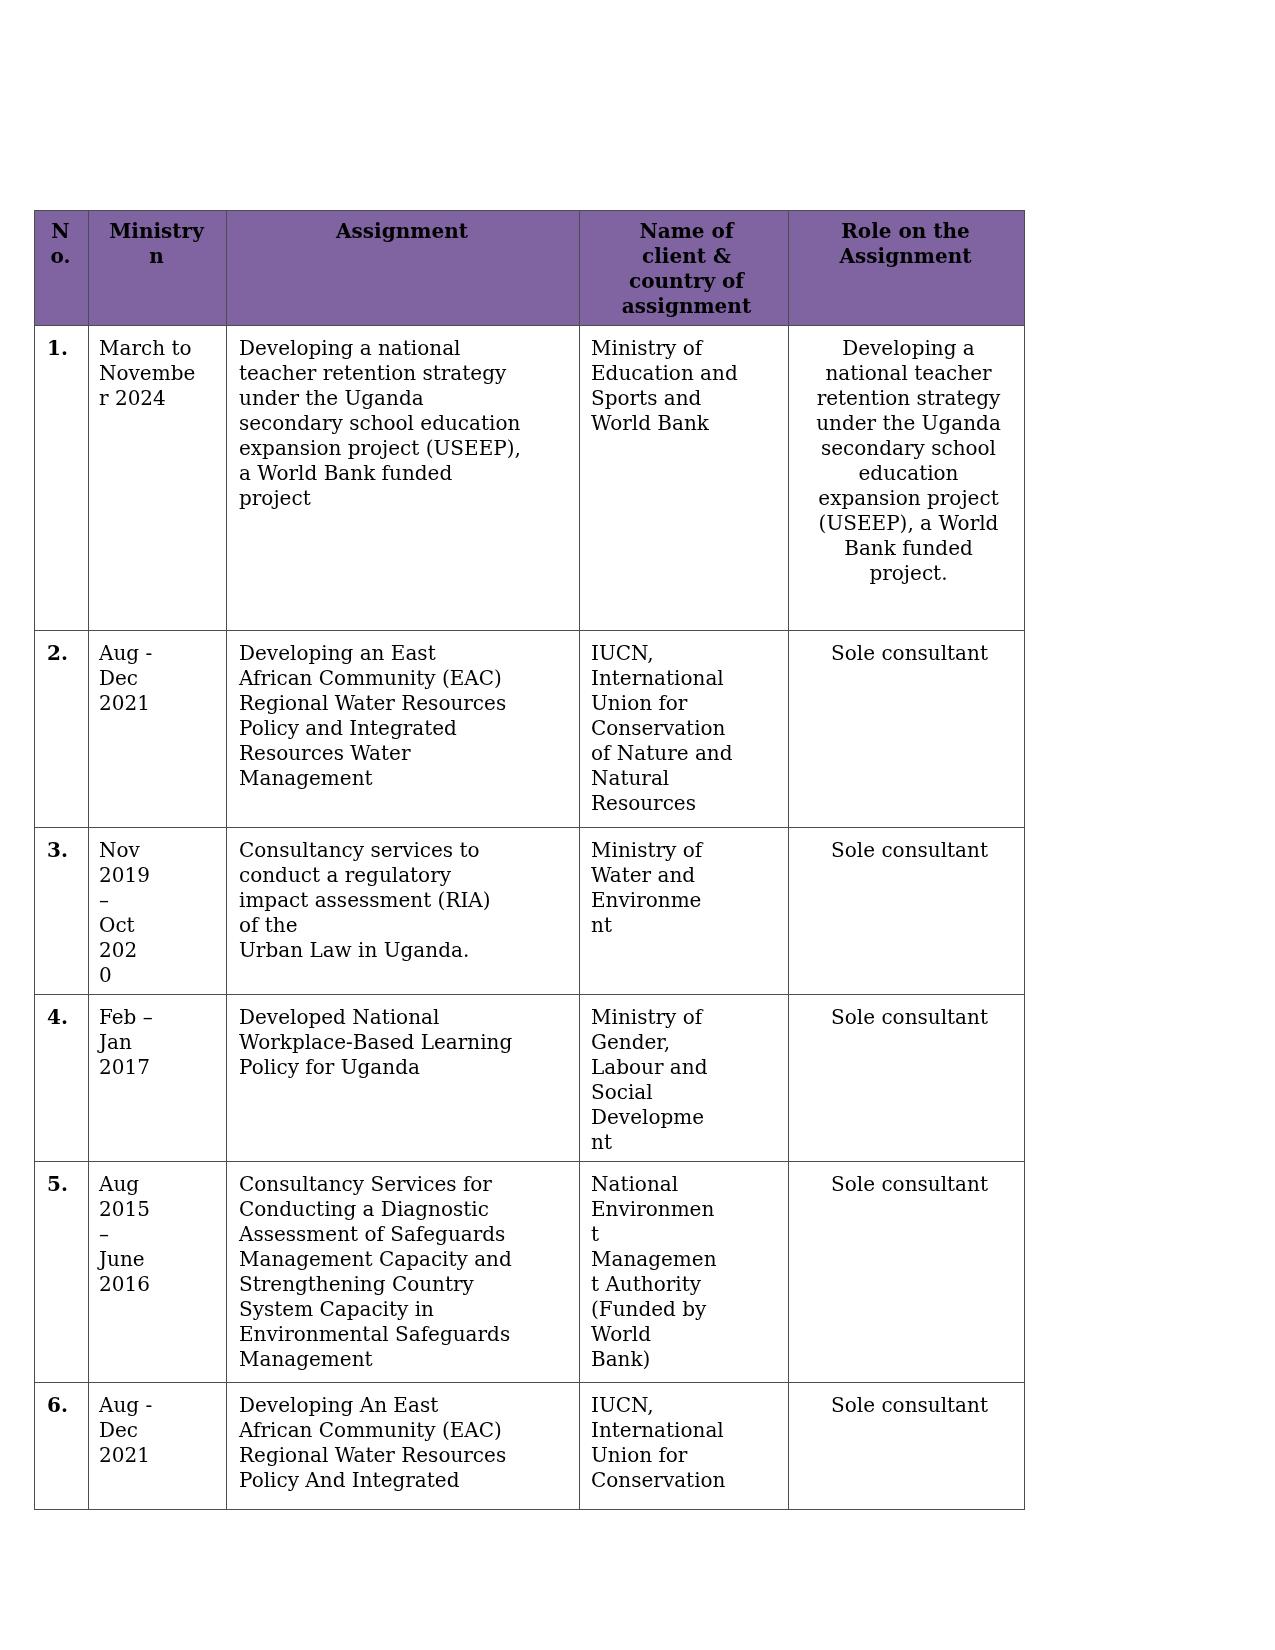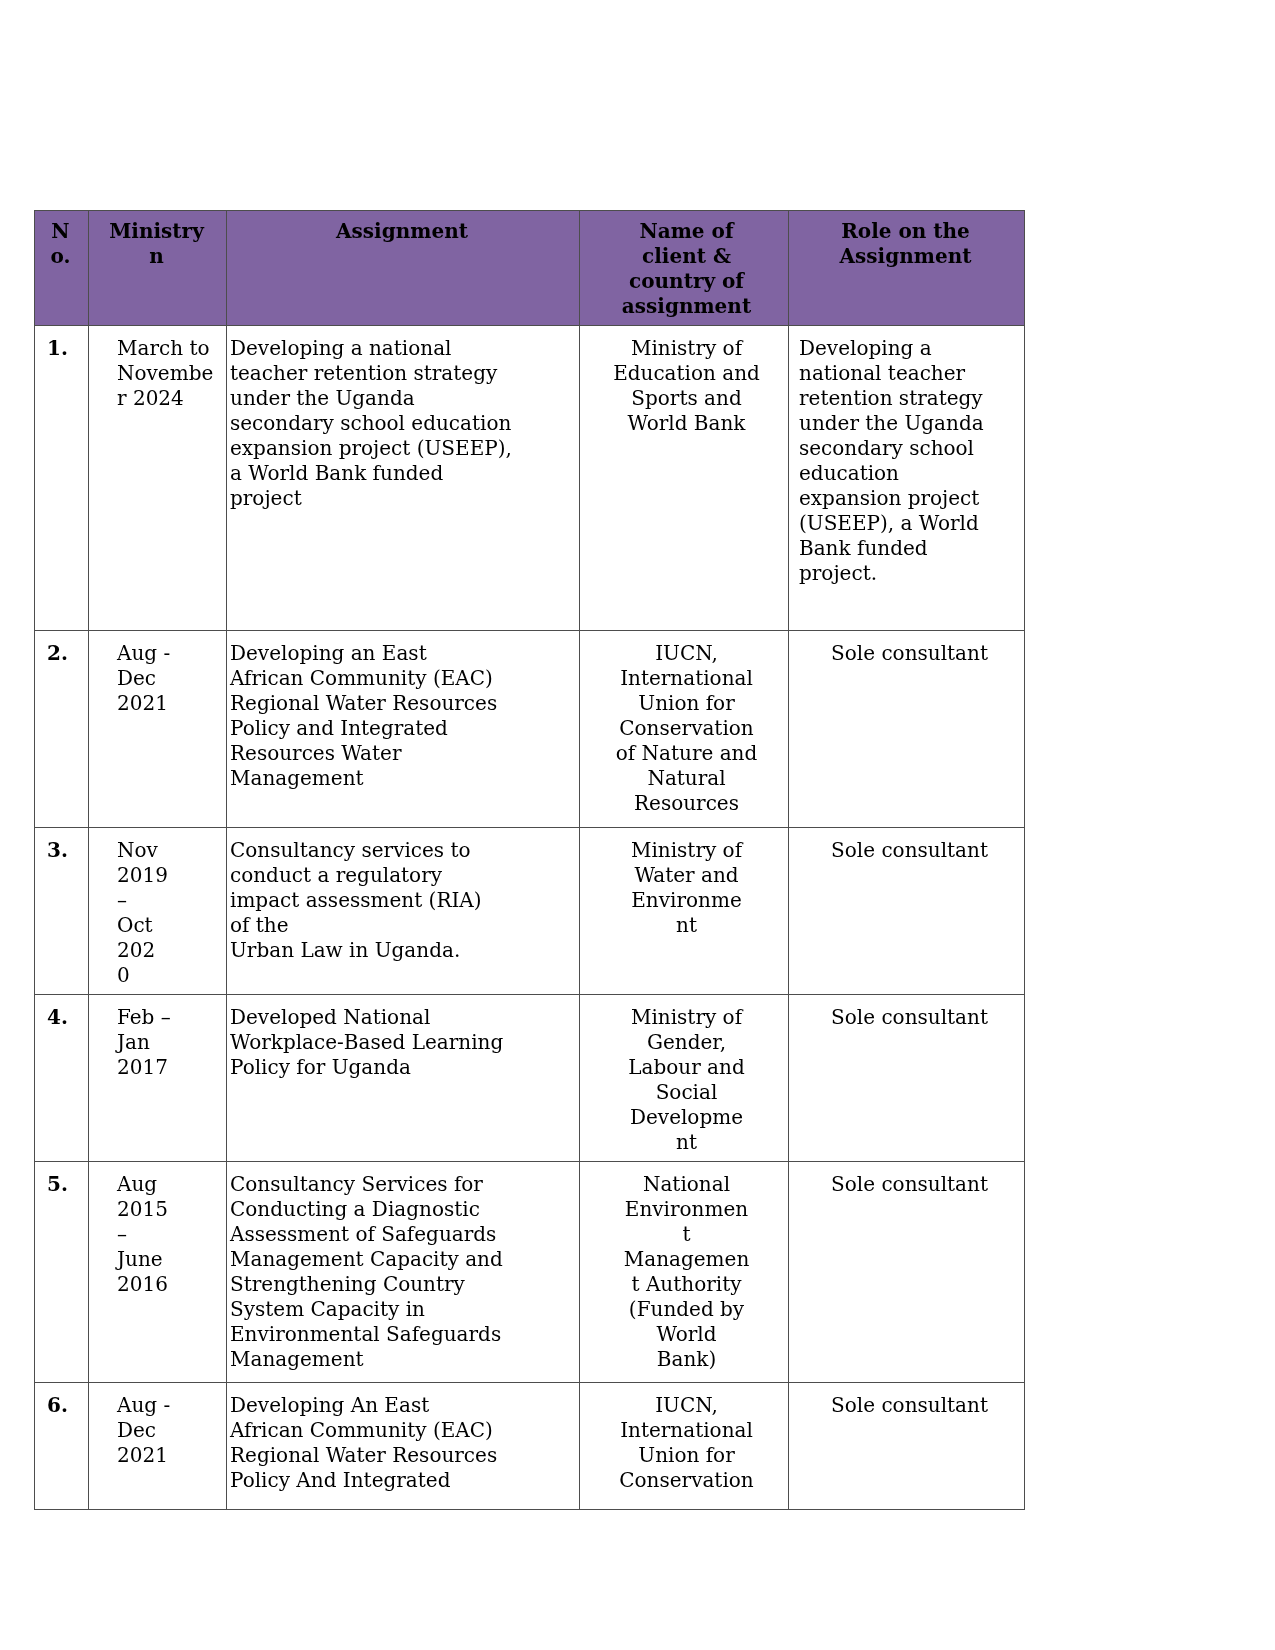--- a/index.html
+++ b/index.html
@@ -46,24 +46,24 @@
   }
   col.c-no       { width: 54px; }
   col.c-duration { width: 138px; }
   col.c-assign   { width: 353px; }
   col.c-client   { width: 209px; }
   col.c-role     { width: 236px; }
   td.cell-no {
     font-weight: bold;
     padding-left: 12px;
   }
-  td.cell-duration { padding-left: 28px; margin-left: 28px; }
-  td.cell-assign   { padding-left: 3px; }
-  td.cell-client   { padding-left: 11px; text-align: center; }
-  td.cell-role     { padding-left: 10px; }
+  td.cell-duration { padding-left: 10px; margin-left: 28px; }
+  td.cell-assign   { padding-left: 12px; }
+  td.cell-client   { padding-left: 11px; }
+  td.cell-role     { padding-left: 10px; text-align: center; }
   td.cell-role.centered {
     text-align: center;
     padding-right: 4px;
   }
 </style>
 </head>
 <body>
 
 <table class="doc-table">
   <colgroup>

